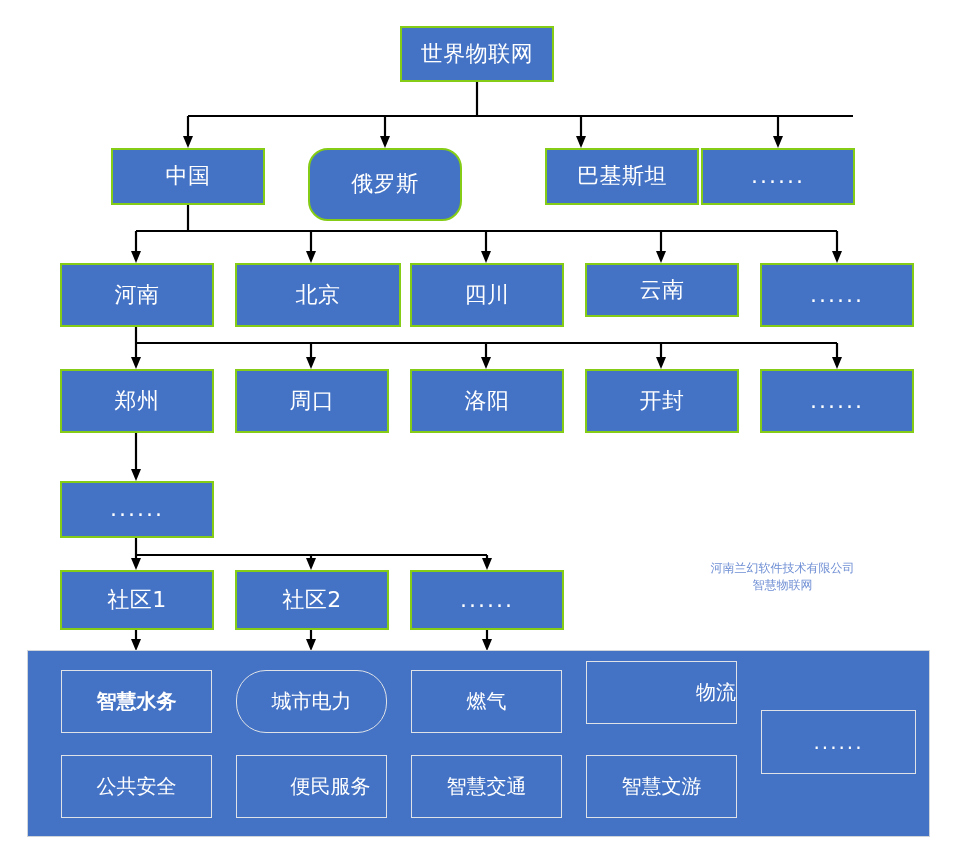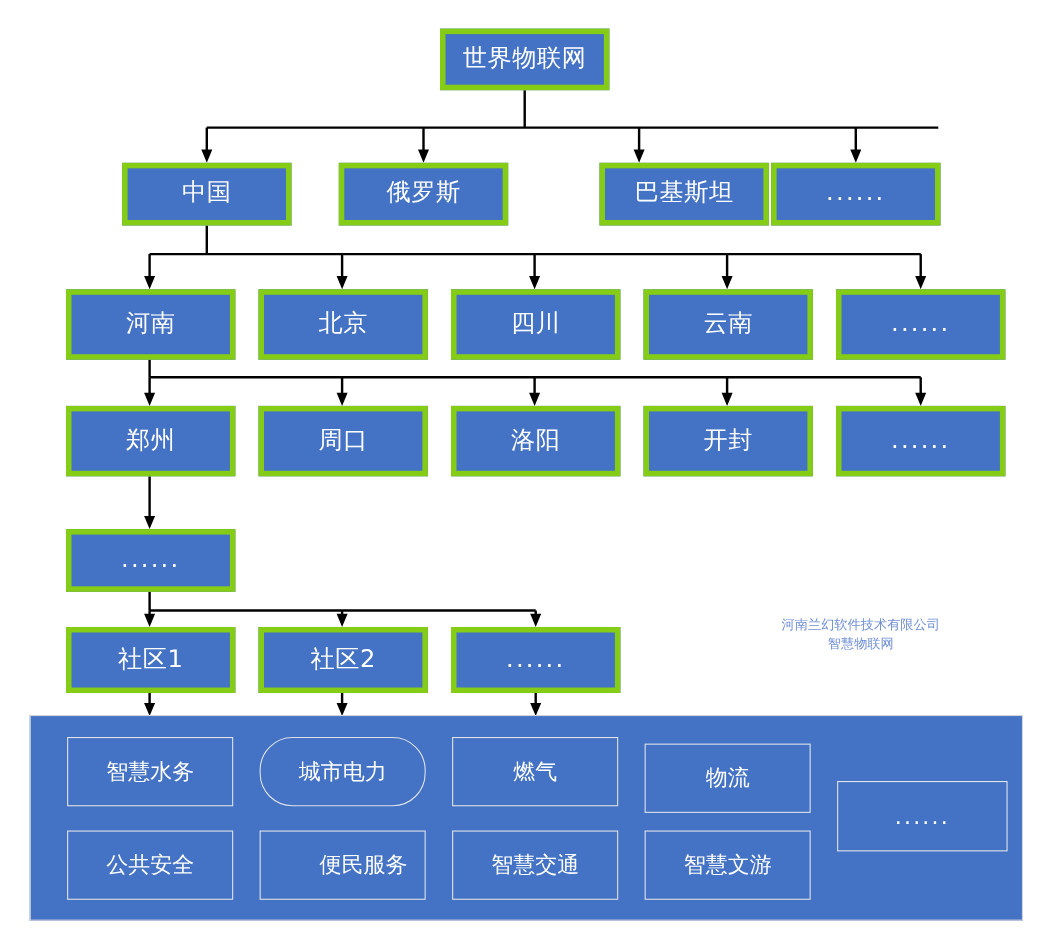--- a/index.html
+++ b/index.html
@@ -13,21 +13,21 @@
   #canvas {
     position: relative;
     width: 957px;
     height: 864px;
     background: #ffffff;
     overflow: hidden;
   }
   .node {
     position: absolute;
     background: #4472C4;
-    border: 5px solid #84cc16;
+    border: 2px solid #84cc16;
     box-sizing: border-box;
     color: #ffffff;
     display: flex;
     align-items: center;
     justify-content: center;
     text-align: center;
     font-size: 22px;
     line-height: 1.1;
     letter-spacing: 0.5px;
     white-space: nowrap;
@@ -142,40 +142,40 @@
     <polygon points="487,651 482,639 492,639" fill="#000"></polygon>
   </svg>
 
   <div class="node" style="left:400px; top:26px; width:154px; height:56px;">
     <span>世界物联网</span>
   </div>
 
   <div class="node" style="left:111px; top:148px; width:154px; height:57px;">
     <span>中国</span>
   </div>
-  <div class="node" style="left:308px; top:148px; width:154px; height:57px;">
+  <div class="node" style="left:308px; top:148px; width:154px; height:73px;border-radius:20px;">
     <span>俄罗斯</span>
   </div>
   <div class="node" style="left:504px; top:148px; width:154px; height:57px;margin-left:41px;">
     <span>巴基斯坦</span>
   </div>
   <div class="node dots" style="left:701px; top:148px; width:154px; height:57px;">
     <span>......</span>
   </div>
 
   <div class="node" style="left:60px; top:263px; width:154px; height:64px;">
     <span>河南</span>
   </div>
-  <div class="node" style="left:235px; top:263px; width:154px; height:64px;">
+  <div class="node" style="left:235px; top:263px; width:166px; height:64px;">
     <span>北京</span>
   </div>
   <div class="node" style="left:410px; top:263px; width:154px; height:64px;">
     <span>四川</span>
   </div>
-  <div class="node" style="left:585px; top:263px; width:154px; height:64px;text-align:center;">
+  <div class="node" style="left:585px; top:263px; width:154px; height:54px;text-align:center;">
     <span>云南</span>
   </div>
   <div class="node dots" style="left:760px; top:263px; width:154px; height:64px;">
     <span>......</span>
   </div>
 
   <div class="node" style="left:60px; top:369px; width:154px; height:64px;">
     <span>郑州</span>
   </div>
   <div class="node" style="left:235px; top:369px; width:154px; height:64px;">
@@ -201,30 +201,30 @@
   <div class="node" style="left:235px; top:570px; width:154px; height:60px;">
     <span>社区2</span>
   </div>
   <div class="node dots" style="left:410px; top:570px; width:154px; height:60px;">
     <span>......</span>
   </div>
 
   <div class="panel" style="left:27px; top:650px; width:903px; height:187px;">
   </div>
 
-  <div class="svc" style="left:61px; top:670px; width:151px; height:63px;">
+  <div class="svc" style="left:61px; top:670px; width:151px; height:63px;font-weight:bold;">
     <span>智慧水务</span>
   </div>
   <div class="svc" style="left:236px; top:670px; width:151px; height:63px;border-radius:30px;">
     <span>城市电力</span>
   </div>
   <div class="svc" style="left:411px; top:670px; width:151px; height:63px;">
     <span>燃气</span>
   </div>
-  <div class="svc" style="left:586px; top:676px; width:151px; height:63px;">
+  <div class="svc" style="left:586px; top:661px; width:151px; height:63px;justify-content:flex-end;">
     <span>物流</span>
   </div>
 
   <div class="svc" style="left:61px; top:755px; width:151px; height:63px;">
     <span>公共安全</span>
   </div>
   <div class="svc" style="left:236px; top:755px; width:151px; height:63px;padding-left:38px;">
     <span>便民服务</span>
   </div>
   <div class="svc" style="left:411px; top:755px; width:151px; height:63px;">

